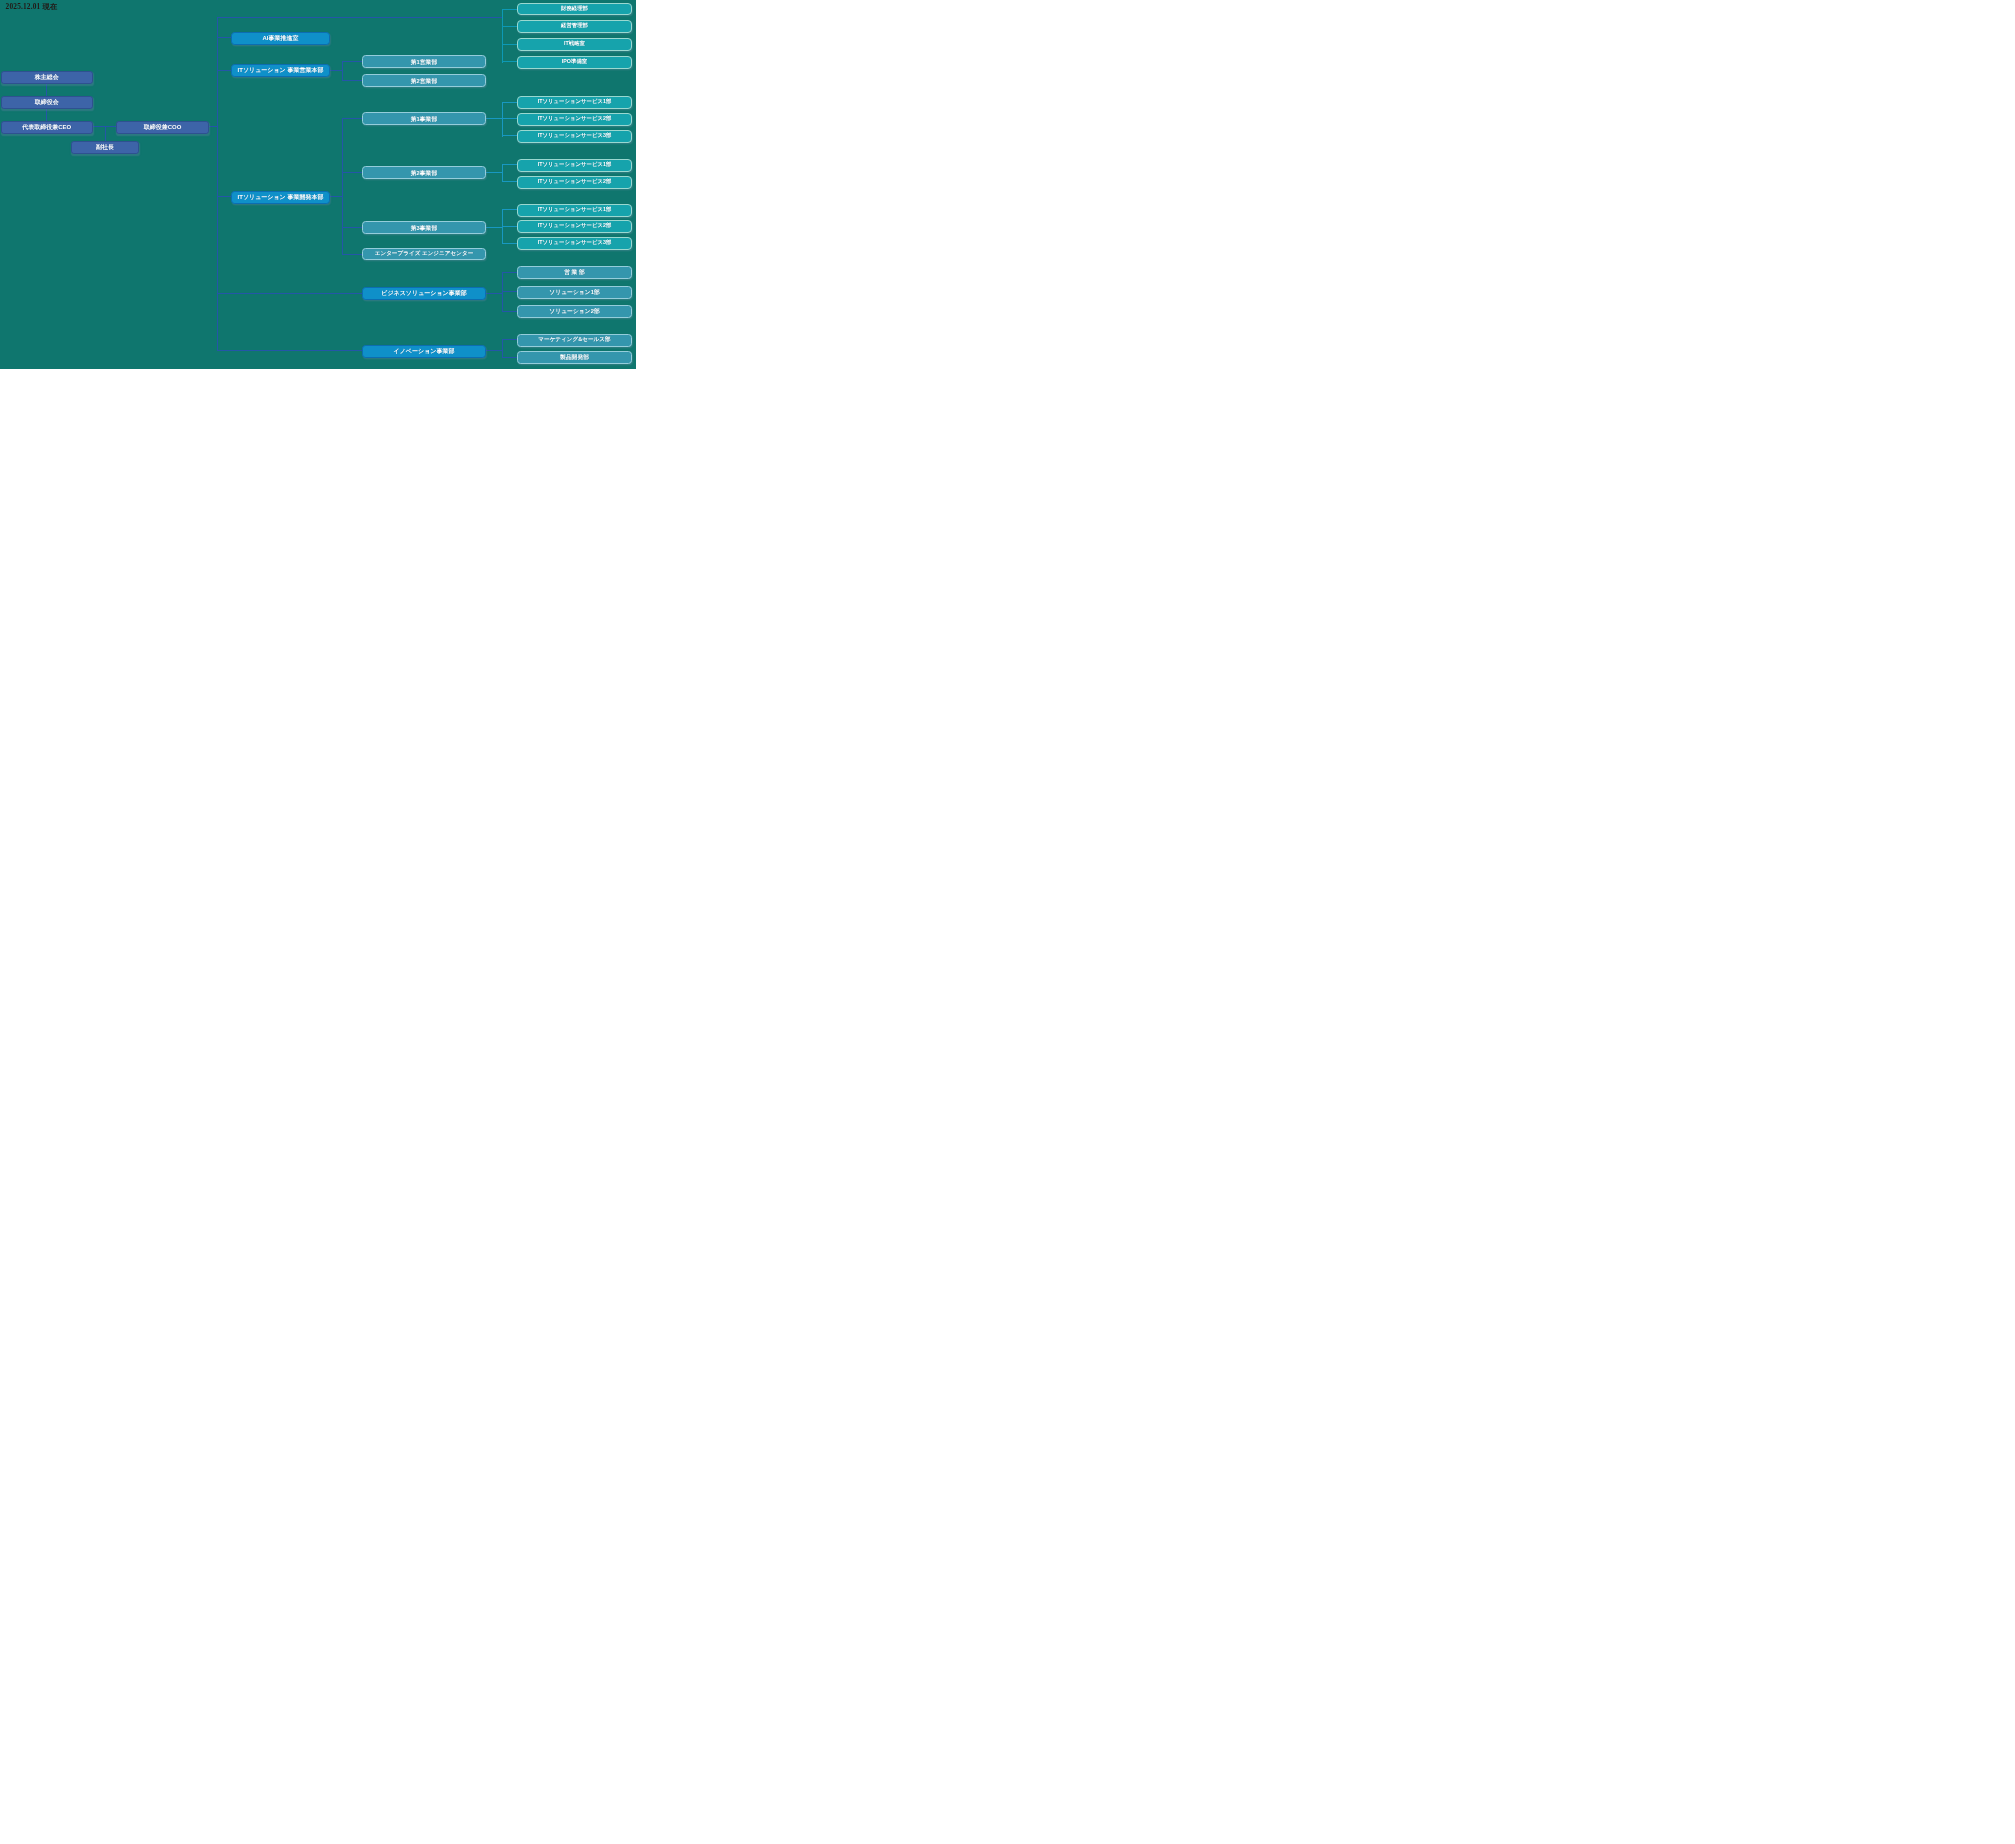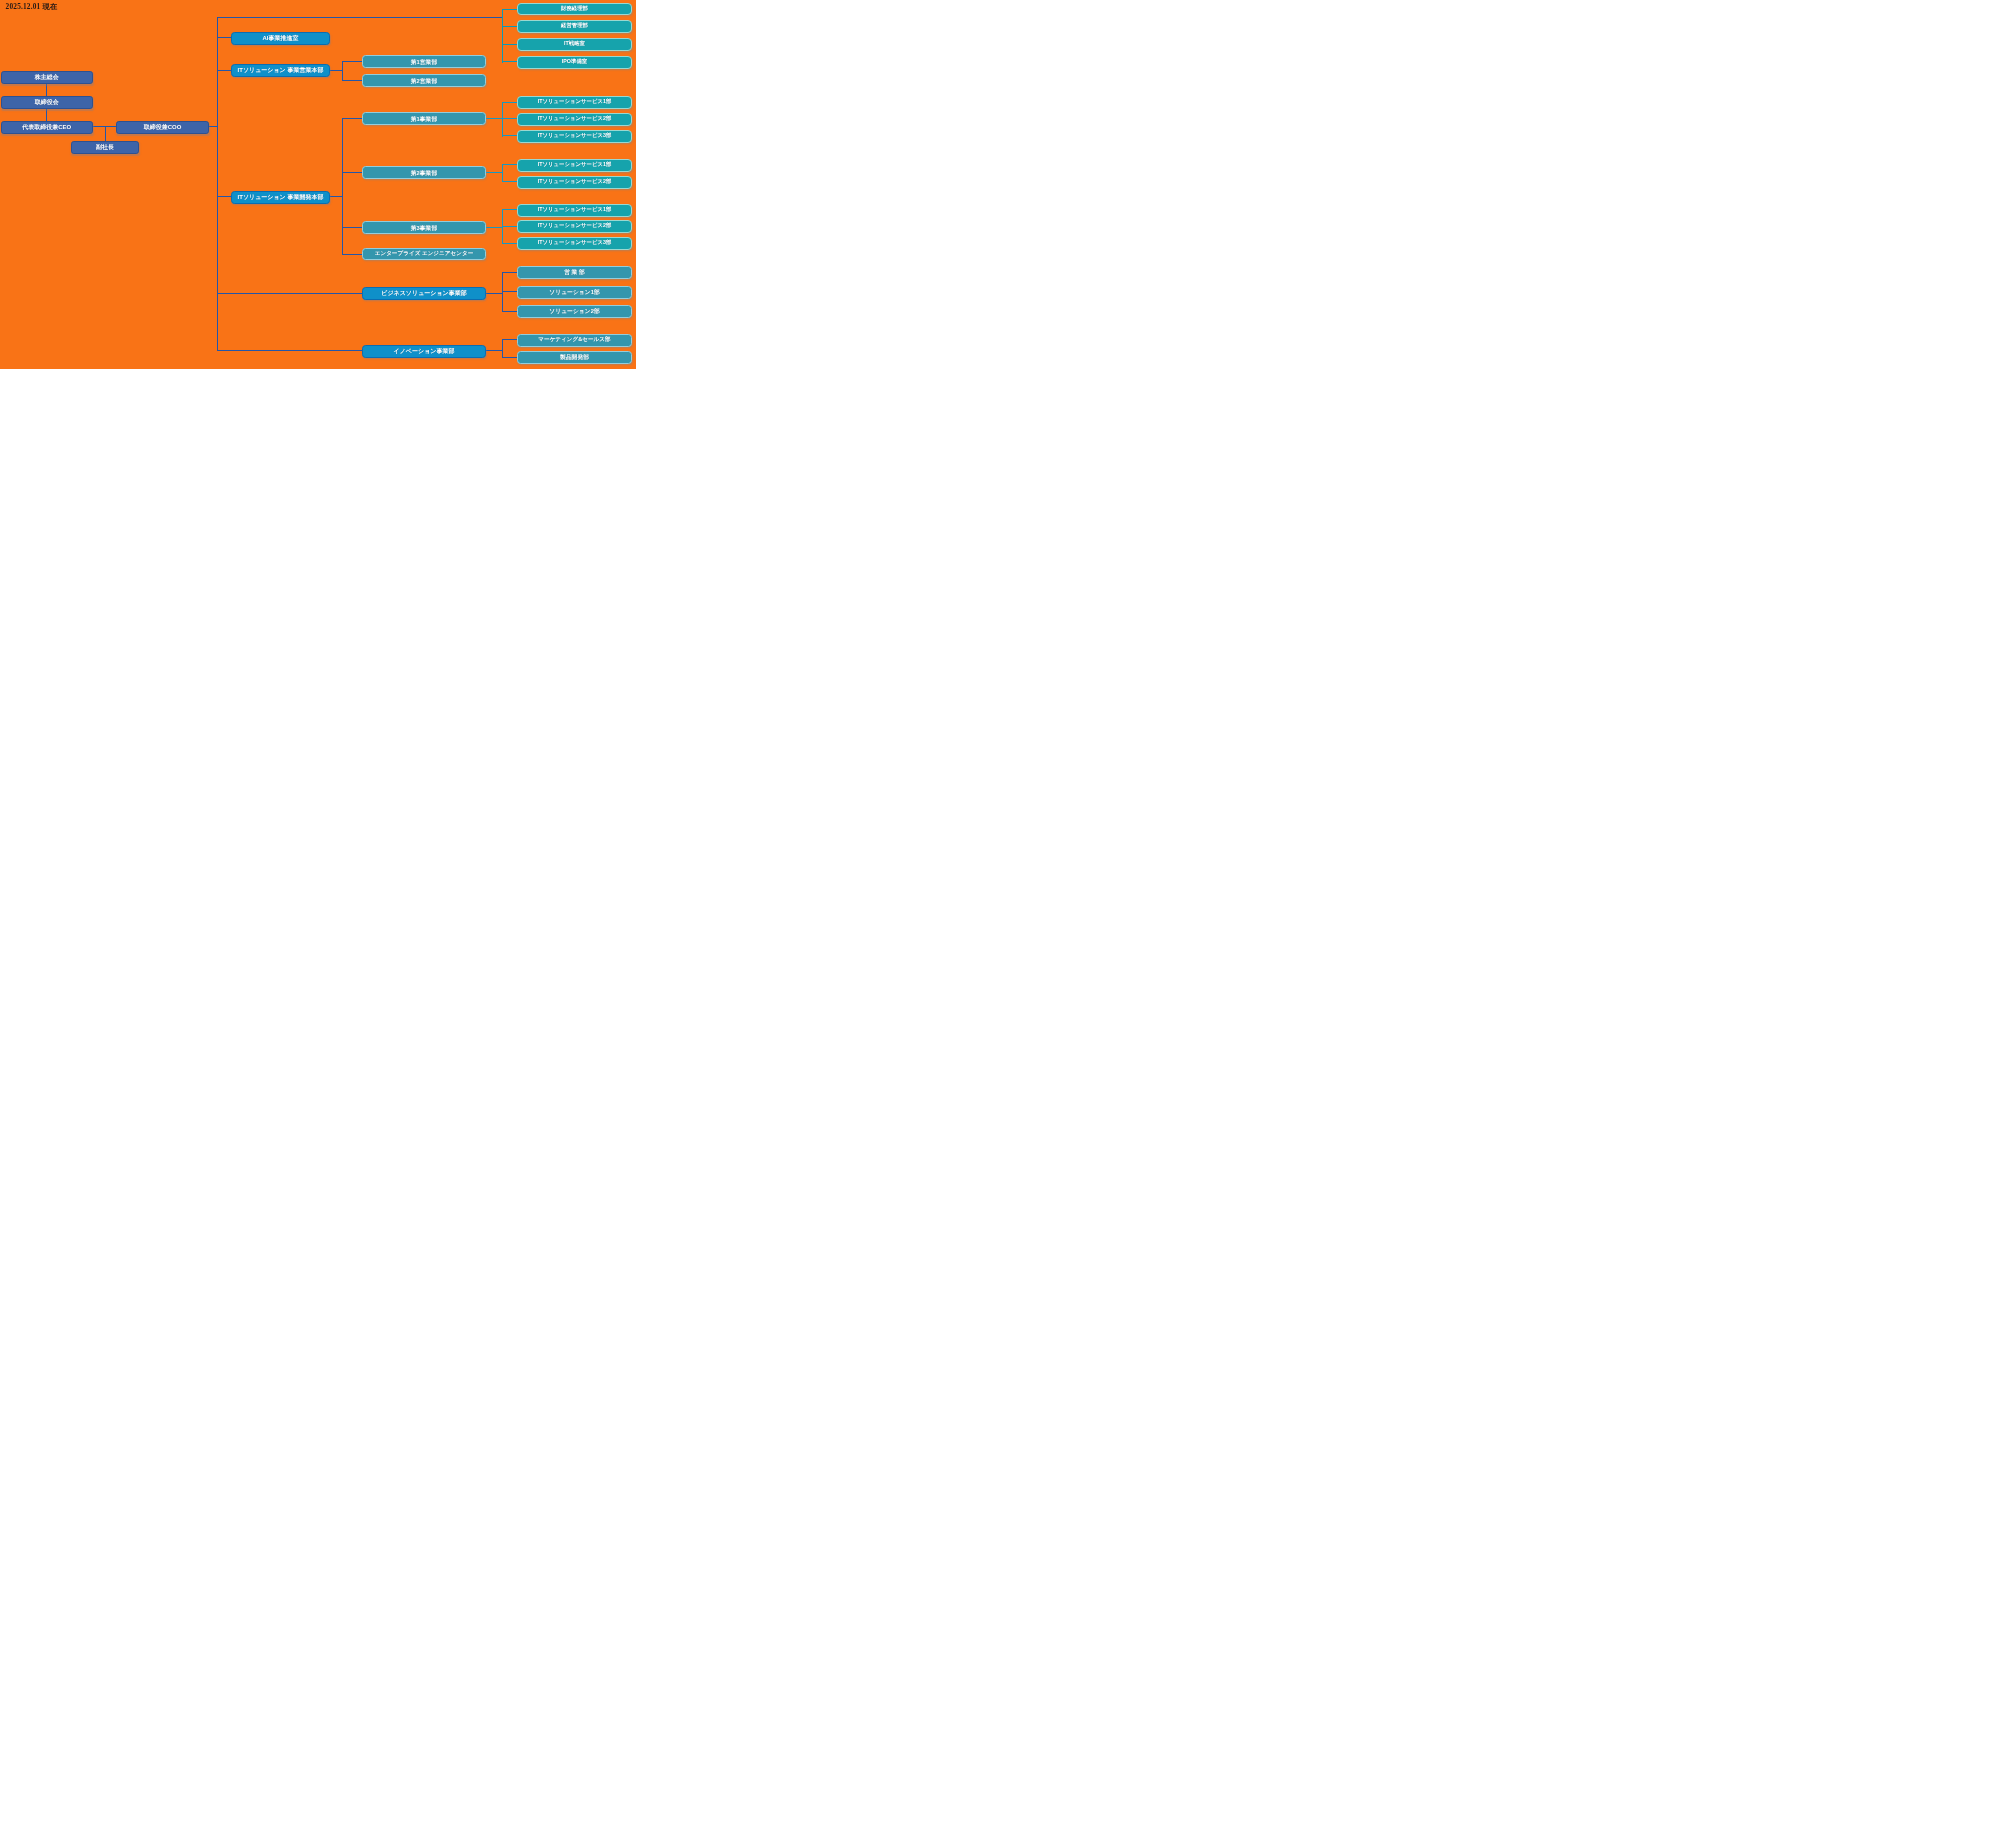--- a/index.html
+++ b/index.html
@@ -1,20 +1,20 @@
 <!DOCTYPE html>
 <html style="font-size:6.4px"><head>
 <meta charset="utf-8">
 <style>
   html,body{margin:0;padding:0;background:#ffffff;}
   .canvas{
     position:relative;
     width:636px;
     height:369px;
-    background:#f97316;
+    background:#0f766e;
     font-family:"Liberation Sans","DejaVu Sans",sans-serif;
     overflow:hidden;
   }
   .date{
     position:absolute;
     left:5.6px;
     top:2px;
     font-family:"Liberation Serif","DejaVu Serif",serif;
     font-size:7.3px;
     font-weight:bold;

